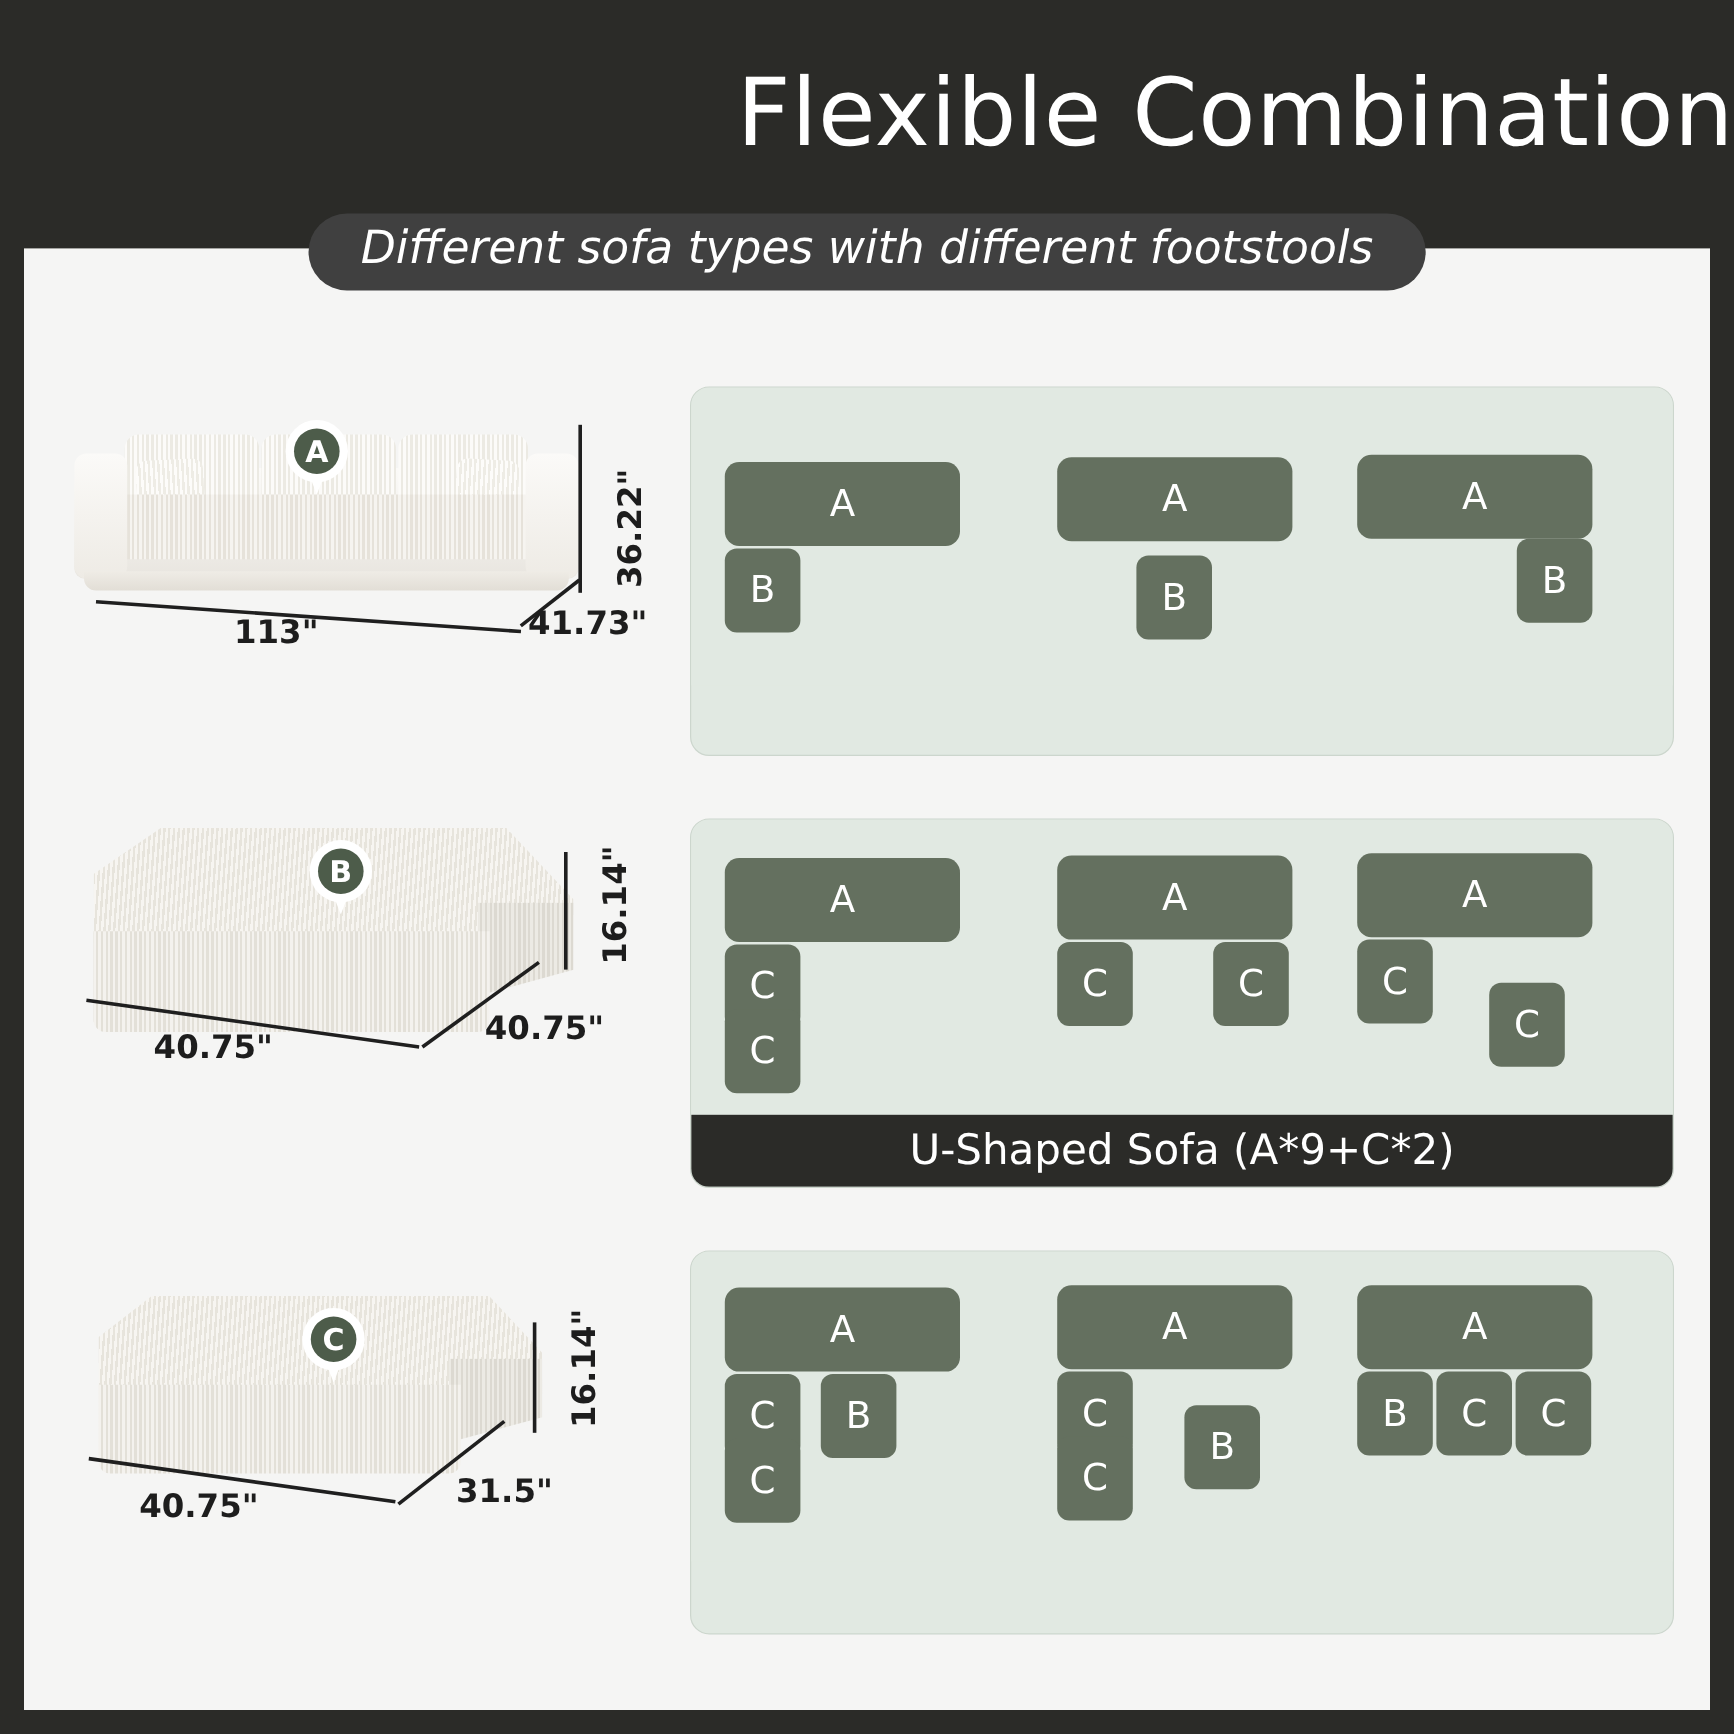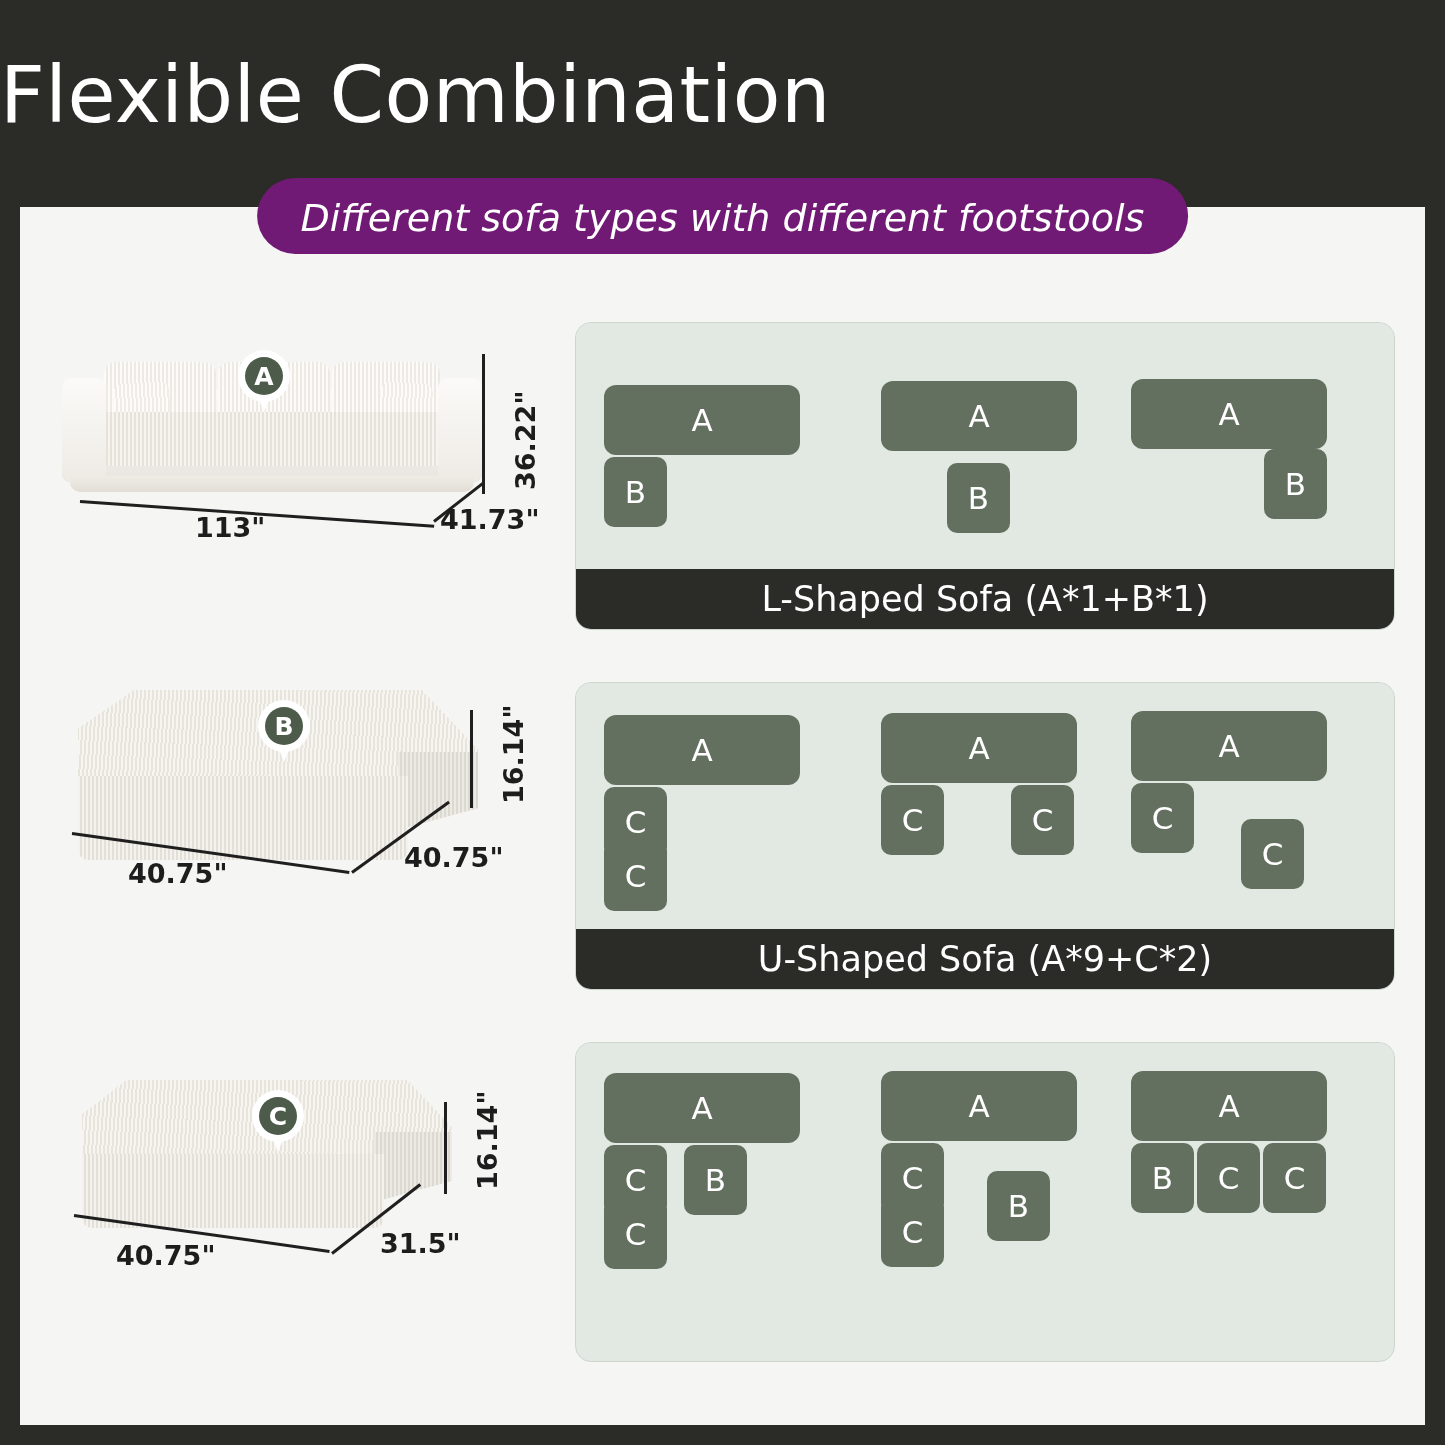--- a/index.html
+++ b/index.html
@@ -25,37 +25,37 @@
     top: 0; left: 0;
     width: 1445px;
     height: 207px;
     z-index: 5;
   }
   .main-title {
     position: absolute;
     top: 56px;
     left: 0;
     width: 1445px;
-    text-align: left;
+    text-align: right;
     color: #ffffff;
     font-size: 78px;
     font-weight: 400;
     letter-spacing: 0.5px;
     line-height: 1;
     font-family: "DejaVu Sans", sans-serif;
   }
 
   .subtitle-pill {
     position: absolute;
     top: 178px;
     left: 50%;
     transform: translateX(-50%);
-    background: #701a75;
+    background: #404040;
     border-radius: 40px;
-    padding: 18px 44px 13px 44px;
+    padding: 6px 44px 13px 44px;
     z-index: 6;
   }
   .subtitle-text {
     color: #ffffff;
     font-size: 38px;
     font-style: italic;
     font-weight: 400;
     white-space: nowrap;
     line-height: 1.18;
     font-family: "DejaVu Sans", sans-serif;
@@ -421,21 +421,20 @@
           </div>
         <div class="variant v-b">
             <div class="blk blk-a" style="left: 0px; top: 58px;">A</div>
             <div class="blk blk-sm" style="left: 66px; top: 140px;">B</div>
           </div>
         <div class="variant v-c">
             <div class="blk blk-a" style="left: 0px; top: 56px;">A</div>
             <div class="blk blk-sm" style="left: 133px; top: 126px;">B</div>
           </div>
       </div>
-      <div class="combo-caption">L-Shaped Sofa (A*1+B*1)</div>
     </div>
 
     <div class="combo combo-2">
       <div class="combo-canvas">
         <div class="variant v-a">
             <div class="blk blk-a" style="left: 0px; top: 32px;">A</div>
             <div class="blk blk-sm" style="left: 0px; top: 104px;">C</div>
             <div class="blk blk-sm" style="left: 0px; top: 158px;">C</div>
           </div>
         <div class="variant v-b">

